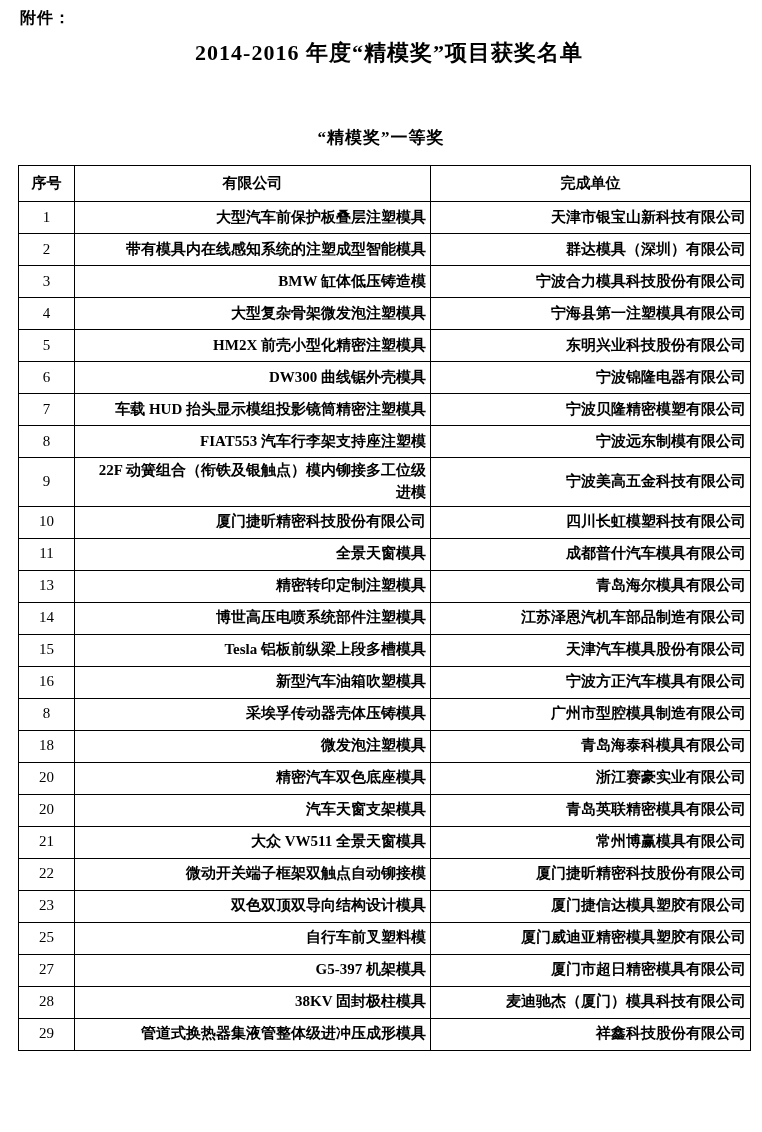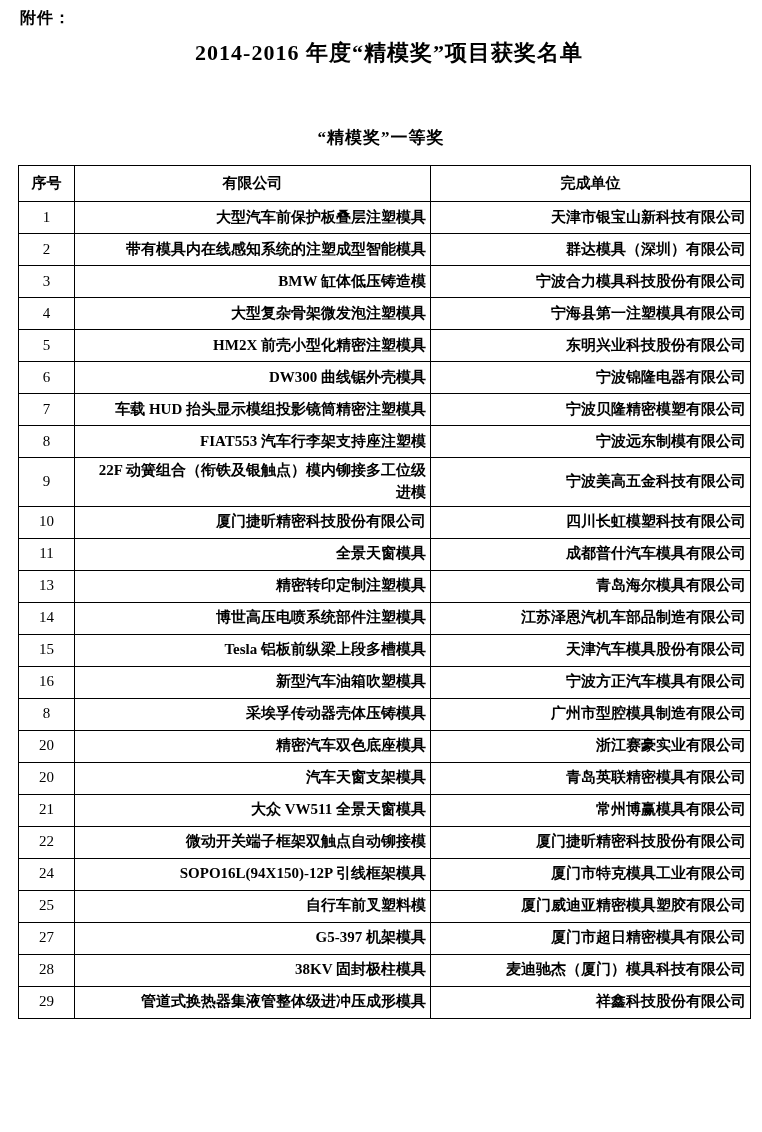--- a/index.html
+++ b/index.html
@@ -187,43 +187,48 @@
     <td class="no">16</td>
     <td class="project">新型汽车油箱吹塑模具</td>
     <td class="unit">宁波方正汽车模具有限公司</td>
   </tr>
       <tr>
     <td class="no">8</td>
     <td class="project">采埃孚传动器壳体压铸模具</td>
     <td class="unit">广州市型腔模具制造有限公司</td>
   </tr>
       <tr>
+    <td class="no">18</td>
+    <td class="project">微发泡注塑模具</td>
+    <td class="unit">青岛海泰科模具有限公司</td>
+  </tr>
+      <tr>
     <td class="no">20</td>
     <td class="project">精密汽车双色底座模具</td>
     <td class="unit">浙江赛豪实业有限公司</td>
   </tr>
       <tr>
     <td class="no">20</td>
     <td class="project">汽车天窗支架模具</td>
     <td class="unit">青岛英联精密模具有限公司</td>
   </tr>
       <tr>
     <td class="no">21</td>
     <td class="project">大众 VW511 全景天窗模具</td>
     <td class="unit">常州博赢模具有限公司</td>
   </tr>
       <tr>
     <td class="no">22</td>
     <td class="project">微动开关端子框架双触点自动铆接模</td>
     <td class="unit">厦门捷昕精密科技股份有限公司</td>
   </tr>
       <tr>
-    <td class="no">24</td>
-    <td class="project">SOPO16L(94X150)-12P 引线框架模具</td>
-    <td class="unit">厦门市特克模具工业有限公司</td>
+    <td class="no">23</td>
+    <td class="project">双色双顶双导向结构设计模具</td>
+    <td class="unit">厦门捷信达模具塑胶有限公司</td>
   </tr>
       <tr>
     <td class="no">25</td>
     <td class="project">自行车前叉塑料模</td>
     <td class="unit">厦门威迪亚精密模具塑胶有限公司</td>
   </tr>
       <tr>
     <td class="no">27</td>
     <td class="project">G5-397 机架模具</td>
     <td class="unit">厦门市超日精密模具有限公司</td>

